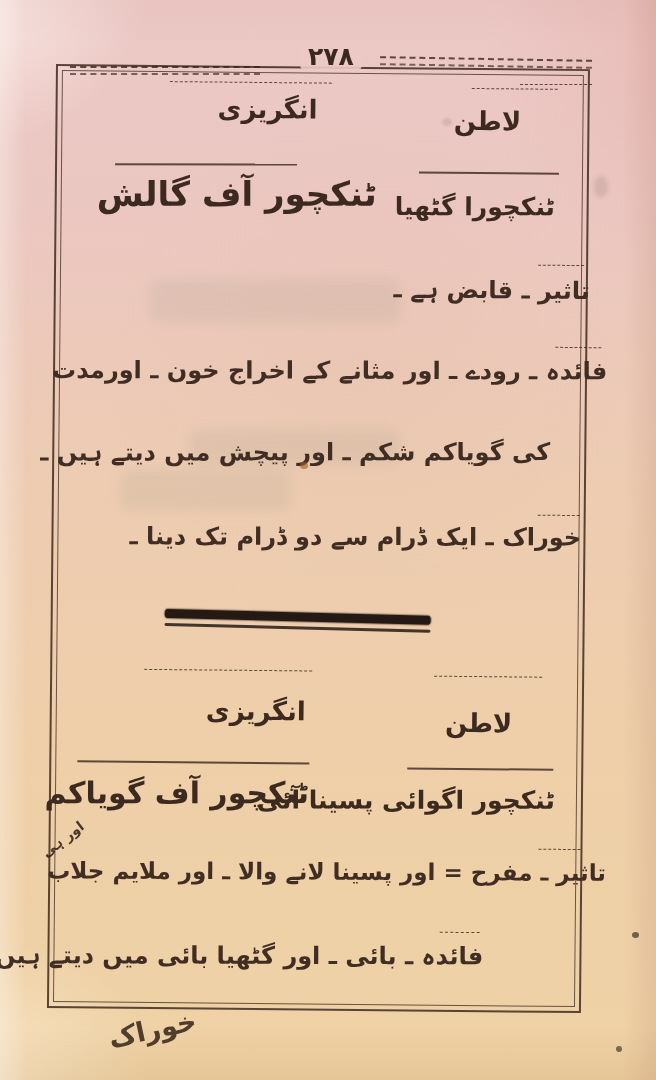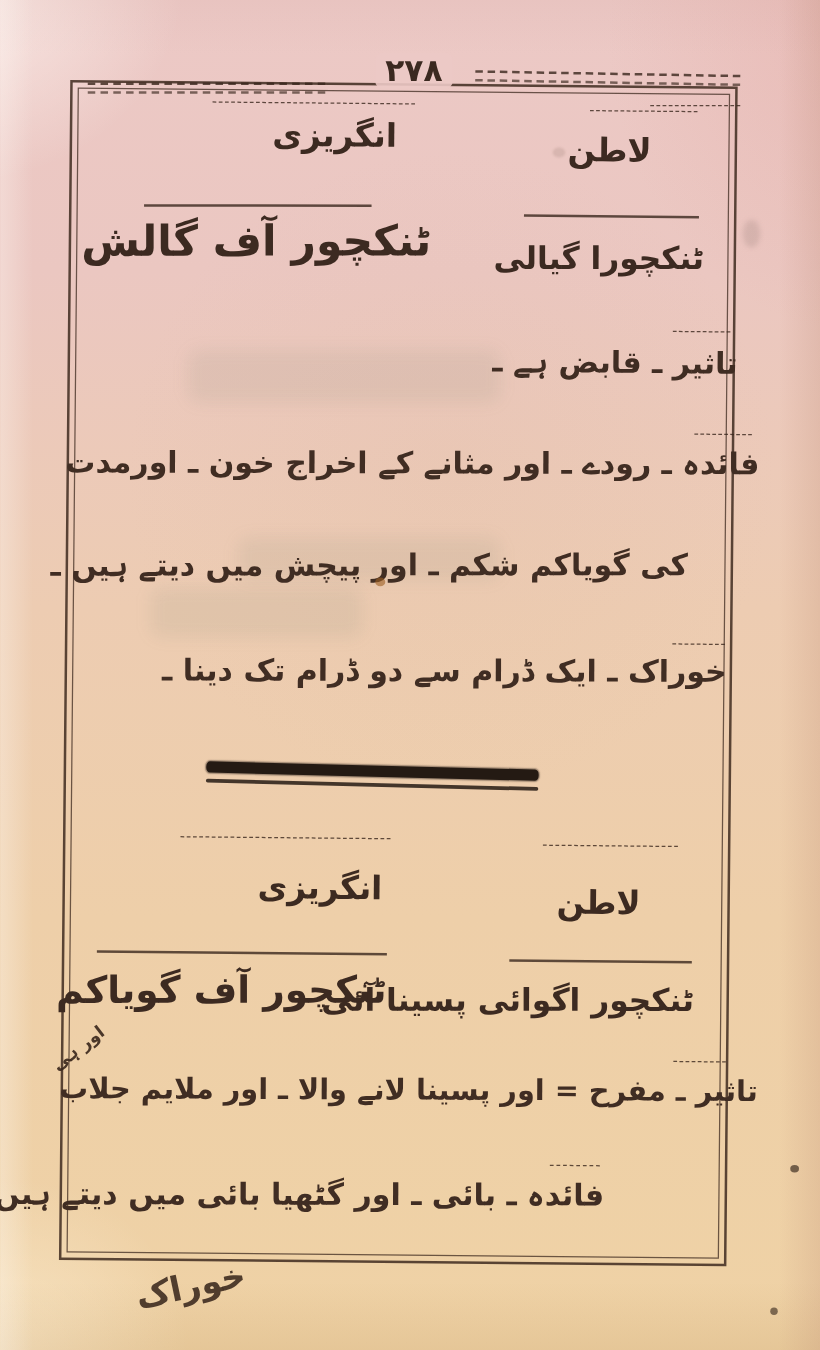--- a/index.html
+++ b/index.html
@@ -68,22 +68,22 @@
 
   <div class="rule dashed thin" style="left:112px;top:14px;width:162px;"></div>
   <div class="rule dashed thin" style="left:414px;top:18px;width:86px;"></div>
 
   <div class="abs hdr" style="left:148px;top:26px;width:124px;">انگریزی</div>
   <div class="abs hdr" style="left:388px;top:36px;width:84px;">لاطن</div>
 
   <div class="rule" style="left:58px;top:96px;width:182px;transform:rotate(-.5deg);"></div>
   <div class="rule" style="left:362px;top:102px;width:140px;"></div>
 
-  <div class="abs title-big" style="left:12px;top:106px;width:276px;text-align:left;transform:rotate(-.6deg);">ٹنکچور آف گالش</div>
-  <div class="abs title-mid" style="left:338px;top:122px;width:192px;text-align:left;transform:rotate(-.5deg);">ٹنکچورا گیالی</div>
+  <div class="abs title-big" style="left:44px;top:106px;width:276px;text-align:left;transform:rotate(-.6deg);">ٹنکچور آف گالش</div>
+  <div class="abs title-mid" style="left:338px;top:122px;width:192px;text-align:left;transform:rotate(-.5deg);">ٹنکچورا گٹھیا</div>
 
   <div class="rule dashed thin" style="right:2px;top:194px;width:46px;"></div>
   <div class="abs bodyline" style="right:-4px;top:206px;">تاثیر ـ قابض ہے ـ</div>
 
   <div class="rule dashed thin" style="right:-16px;top:276px;width:46px;"></div>
   <div class="abs bodyline" style="right:-22px;top:288px;transform:rotate(-.4deg);">فائدہ ـ رودے ـ اور مثانے کے اخراج خون ـ اورمدت</div>
 
   <div class="abs bodyline" style="right:34px;top:370px;transform:rotate(-.6deg);">کی گویاکم شکم ـ اور پیچش میں دیتے ہیں ـ</div>
 
   <div class="rule dashed thin" style="right:4px;top:444px;width:42px;"></div>

